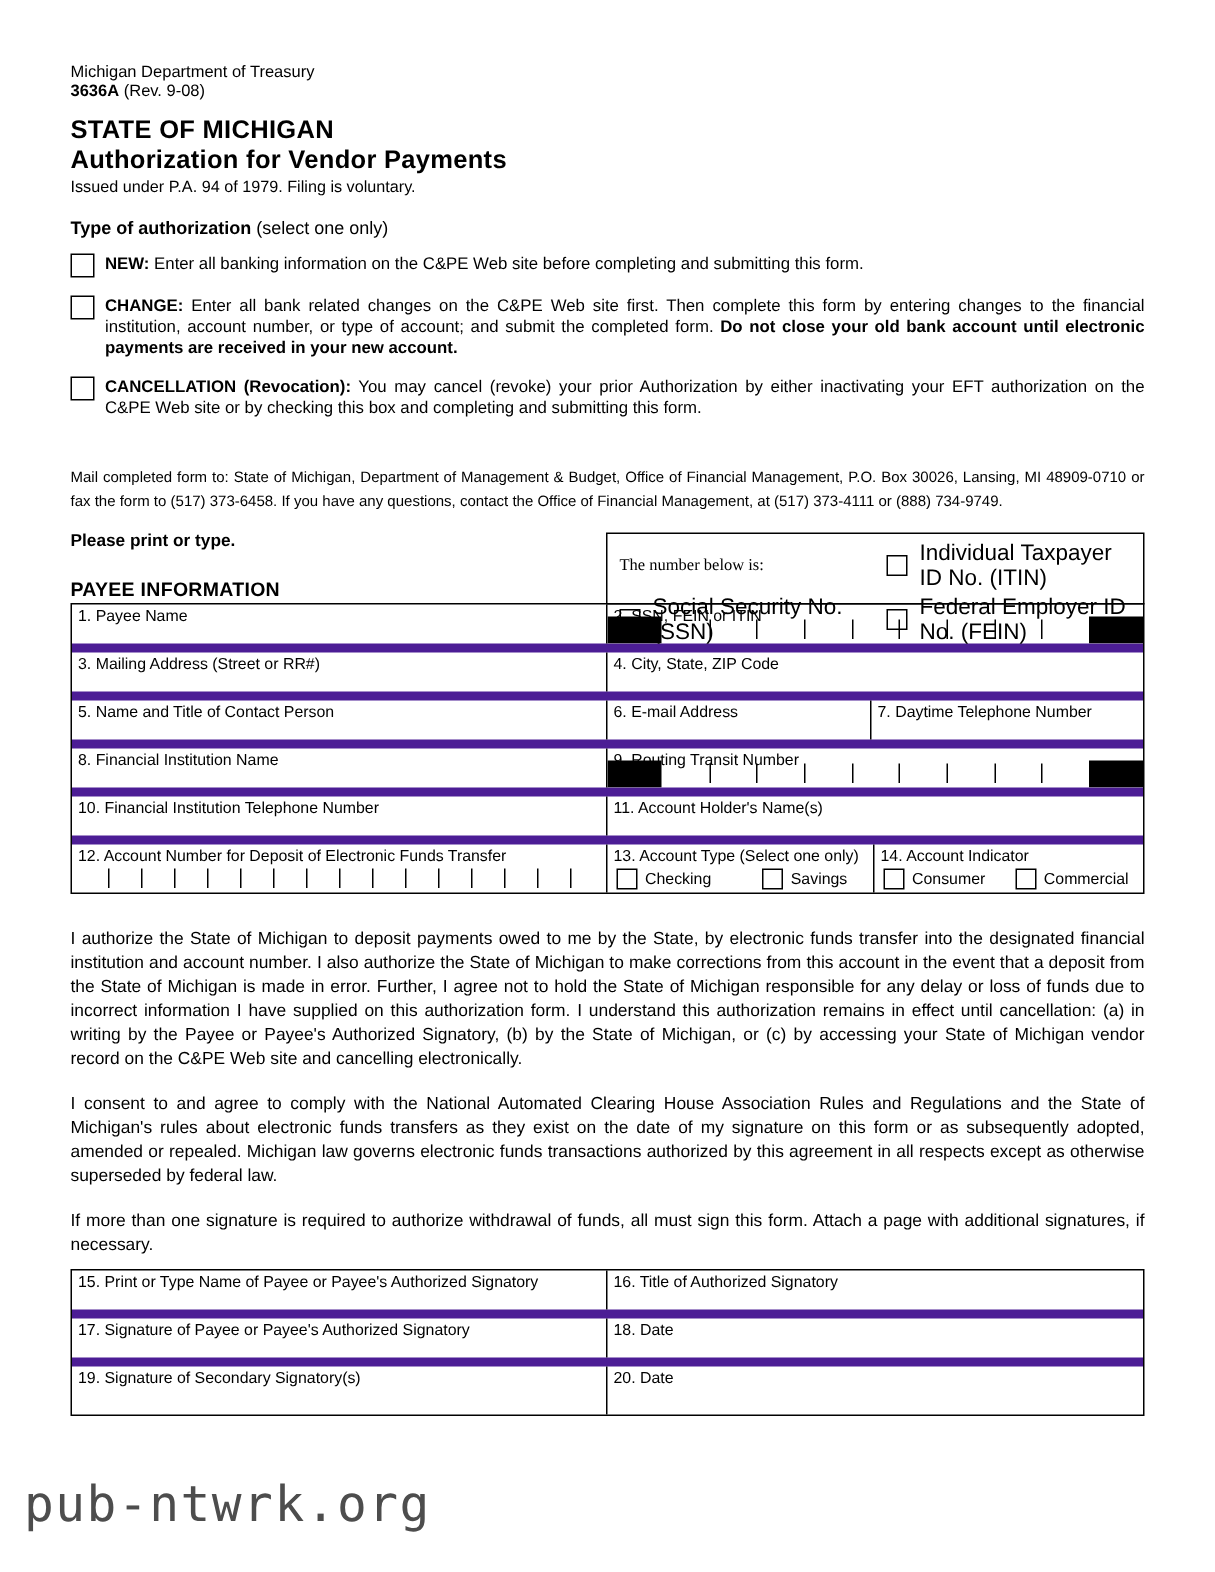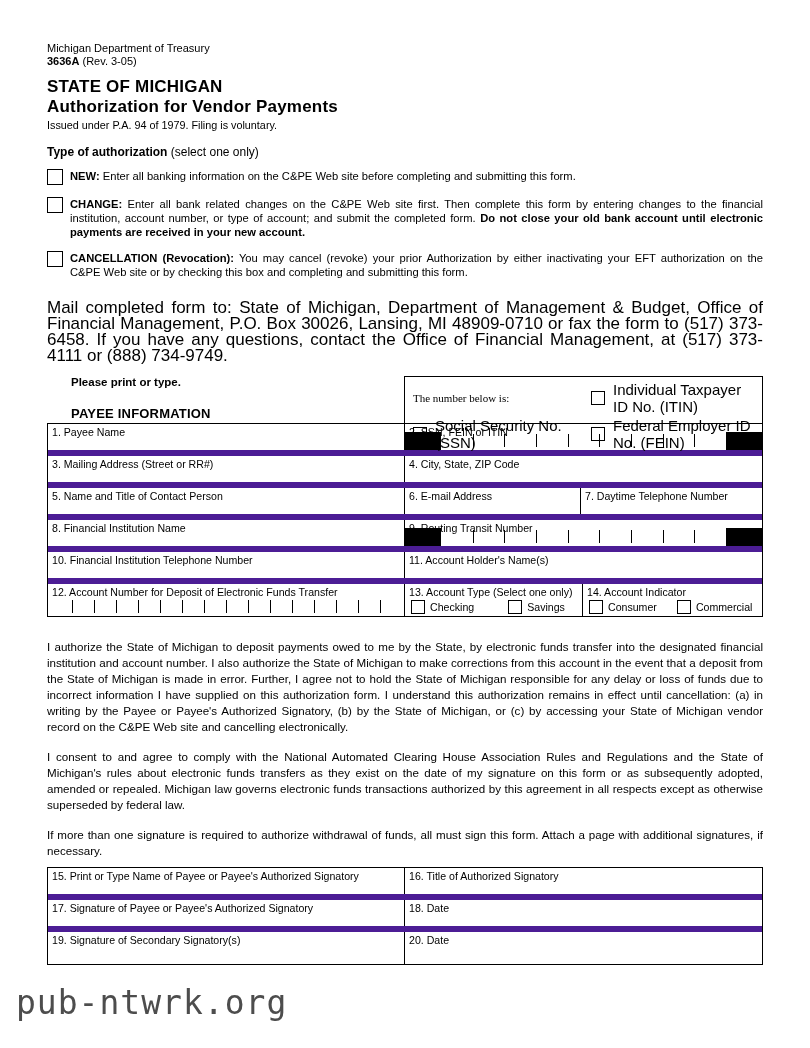--- a/index.html
+++ b/index.html
@@ -19,23 +19,23 @@
   .auth-heading { margin-top:14px; font-size:12px; }
   .auth-heading b { font-weight:bold; }
 
   .option { display:flex; align-items:flex-start; gap:7px; margin-top:10px; }
   .option.tall { margin-top:12px; }
   .cb { display:inline-block; width:16px; height:16px; border:1.4px solid #000; background:#fff; flex:none; }
   .cb.small { width:14px; height:14px; border-width:1.2px; }
   .option-text { font-size:11.2px; line-height:13.8px; text-align:justify; padding-top:1px; }
   .option-text b { font-weight:bold; }
 
-  .mail { margin-top:20px; font-size:17px; line-height:16px; text-align:justify; }
-
-  .print-row { display:flex; margin-top:12px; height:47px;margin-left:24px; }
+  .mail { margin-top:31px; font-size:10px; line-height:16px; text-align:justify; }
+
+  .print-row { display:flex; margin-top:12px; height:47px; }
   .print-left { flex:1; display:flex; flex-direction:column; justify-content:space-between; padding-bottom:2px; }
   .print-type { font-size:11.5px; font-weight:bold; }
   .payee-heading { font-size:13px; font-weight:bold; letter-spacing:.2px; }
 
   .numbox { width:359px; border:1px solid #000; margin-bottom:-1px; display:grid;
             grid-template-columns: 178px 1fr; grid-template-rows:1fr 1fr; padding:4px 6px 4px 8px; row-gap:2px; }
   .numbox .nb-head { font-size:11px; align-self:center;font-family:Liberation Serif, serif; }
   .nb-opt { display:flex; align-items:center; gap:8px; font-size:15px; }
 
   .ftable { border:1px solid #000; width:716px; }
@@ -68,21 +68,21 @@
                font-size:33px; color:#4d4d4d; letter-spacing:1px; }
 </style>
 </head>
 <body>
 
 <div class="page">
   <div class="content">
 
     <div class="agency">Michigan Department of Treasury</div>
     <div class="formno">
-      <b>3636A</b><span> (Rev. 3-05)</span>
+      <b>3636A</b><span> (Rev. 9-08)</span>
     </div>
 
     <div class="titles">
       <div class="title-line">STATE OF MICHIGAN</div>
       <div class="title-line">Authorization for Vendor Payments</div>
     </div>
     <div class="issued">Issued under P.A. 94 of 1979. Filing is voluntary.</div>
 
     <div class="auth-heading">
       <b>Type of authorization</b><span> (select one only)</span>

